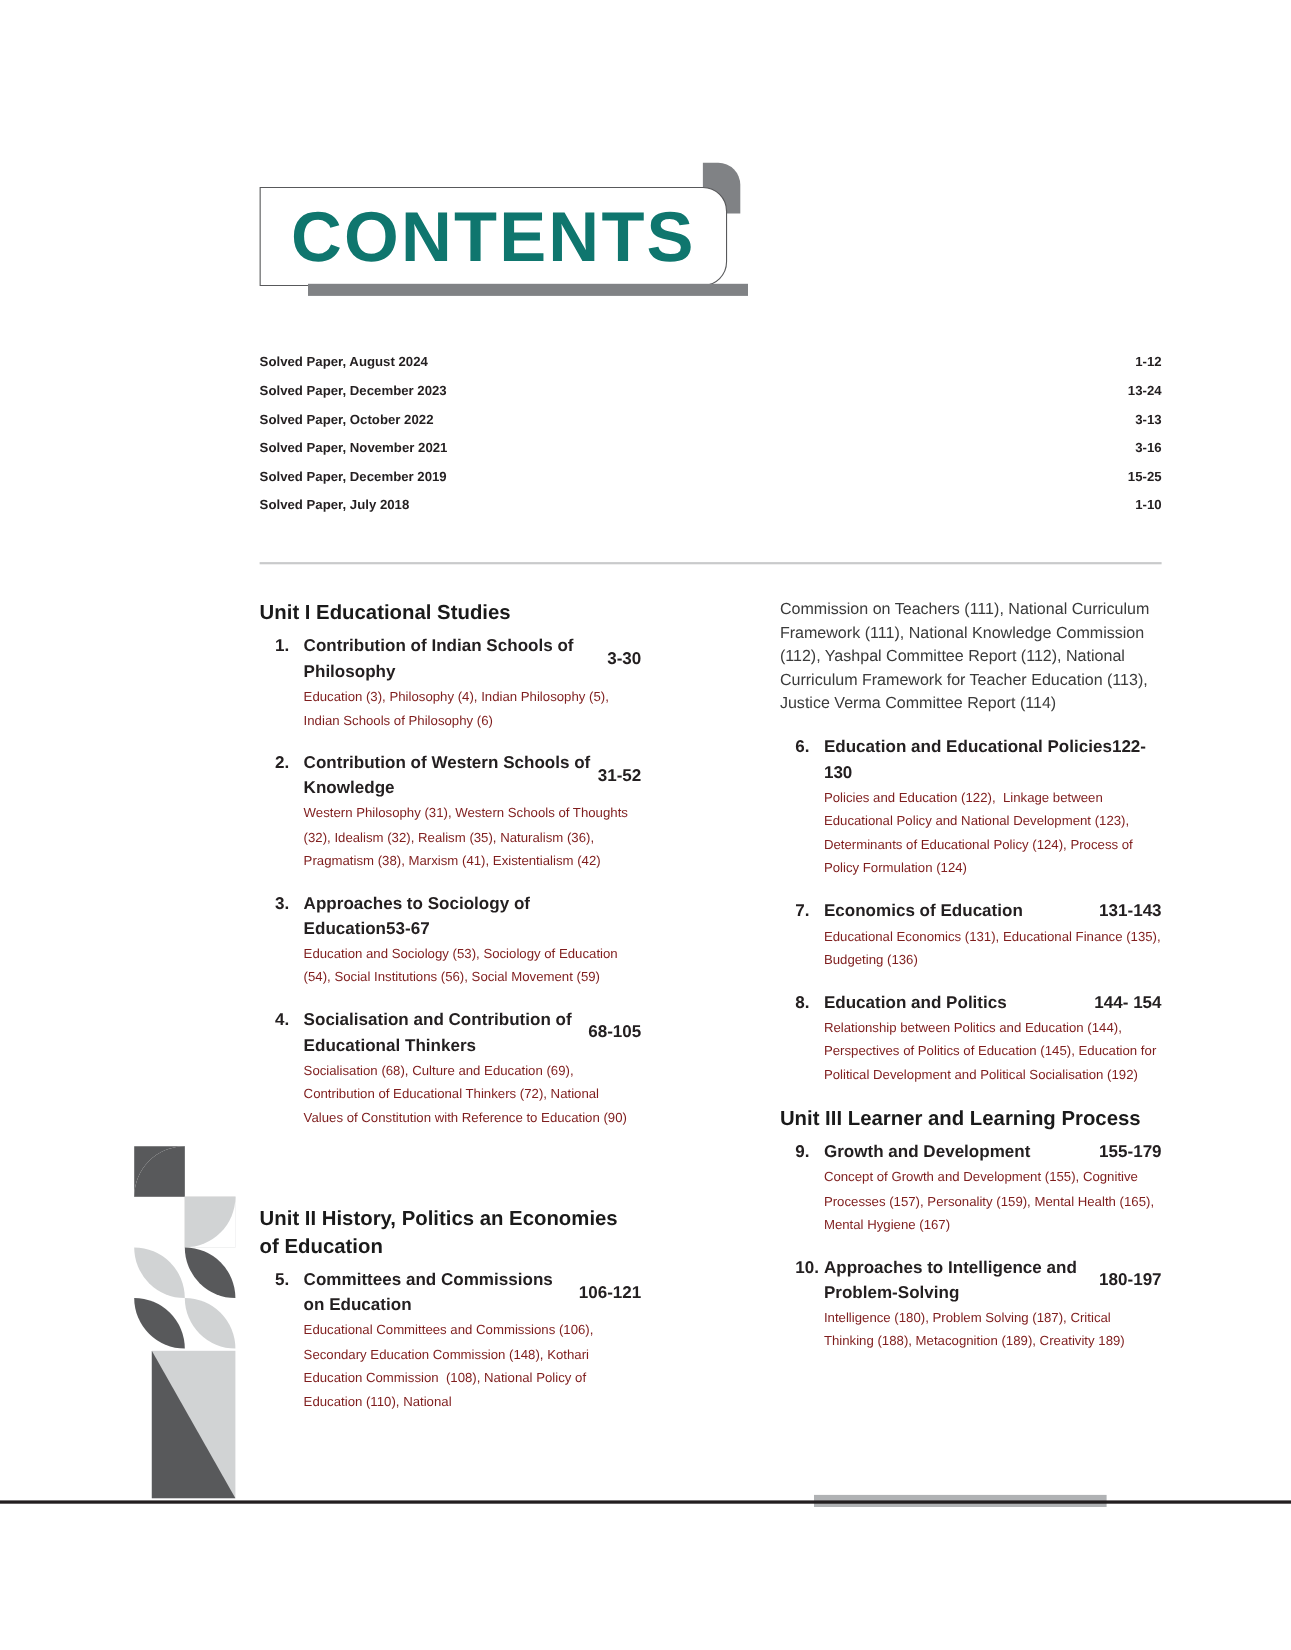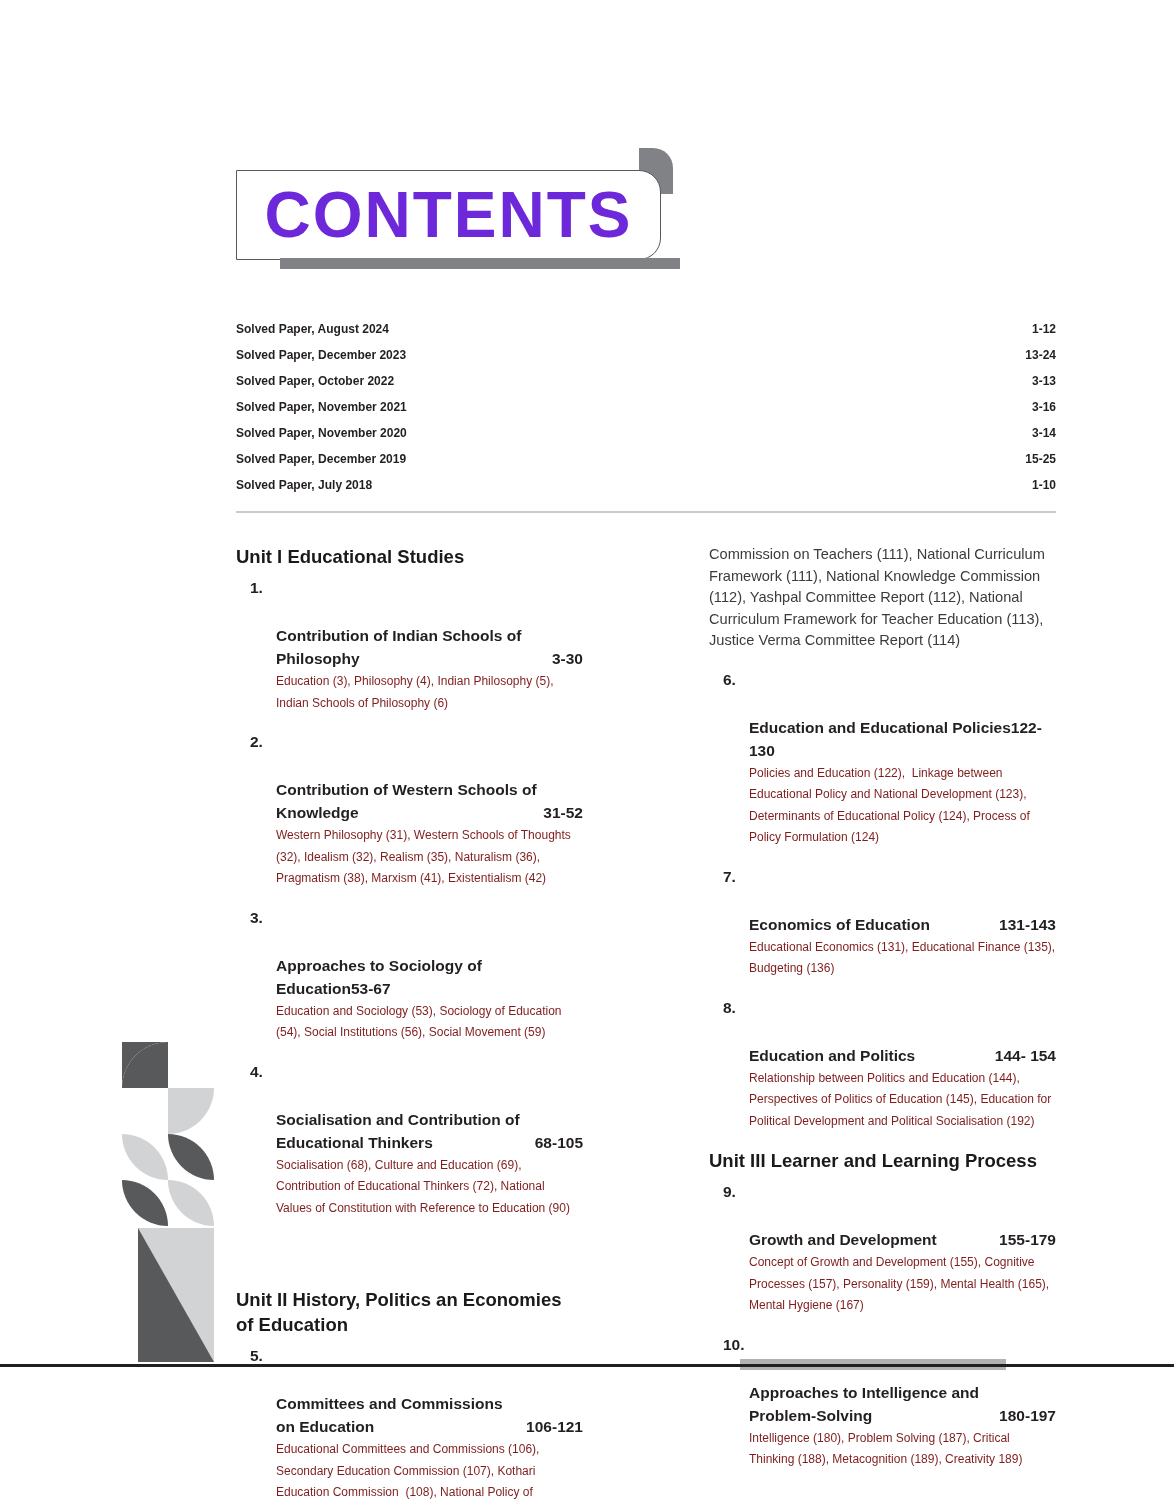--- a/index.html
+++ b/index.html
@@ -52,21 +52,21 @@
     left: 0;
     top: 0;
     width: 100%;
     height: 100%;
     display: flex;
     align-items: center;
     justify-content: center;
     font-size: 64px;
     font-weight: bold;
     letter-spacing: 2px;
-    color: #6d28d9;
+    color: #0f766e;
     z-index: 3;
     white-space: nowrap;
   }
   #contents-shadow {
     position: absolute;
     left: 44px;
     top: 88px;
     width: 400px;
     height: 11px;
     background: #808285;
@@ -142,26 +142,25 @@
     padding-left: 14px;
     box-sizing: border-box;
   }
   .entry-body {
     flex: 1 1 auto;
     min-width: 0;
   }
   .entry-title {
     display: flex;
     justify-content: space-between;
-    align-items: flex-end;
+    align-items: center;
     font-size: 15.5px;
     font-weight: bold;
     color: #231f20;
     line-height: 23px;
-    margin-top: 48px;
   }
   .entry-title .t { text-align: left; }
   .entry-title .p { white-space: nowrap; padding-left: 4px; }
   .entry-desc {
     font-size: 12px;
     color: #7f1d1d;
     line-height: 21.5px;
     margin-top: 1px;
     white-space: pre-wrap;
   }
@@ -221,24 +220,20 @@
   </div>
   <div class="paper-row">
     <span class="paper-title">Solved Paper, October 2022</span>
     <span class="paper-pages">3-13</span>
   </div>
   <div class="paper-row">
     <span class="paper-title">Solved Paper, November 2021</span>
     <span class="paper-pages">3-16</span>
   </div>
   <div class="paper-row">
-    <span class="paper-title">Solved Paper, November 2020</span>
-    <span class="paper-pages">3-14</span>
-  </div>
-  <div class="paper-row">
     <span class="paper-title">Solved Paper, December 2019</span>
     <span class="paper-pages">15-25</span>
   </div>
   <div class="paper-row">
     <span class="paper-title">Solved Paper, July 2018</span>
     <span class="paper-pages">1-10</span>
   </div>
 </div>
 <div id="papers-rule"></div>
 
@@ -294,21 +289,21 @@
 
     <div class="unit-heading second">Unit II  History, Politics an Economies of Education</div>
 
     <div class="entry">
       <div class="entry-num">5.</div>
       <div class="entry-body">
         <div class="entry-title">
           <span class="t">Committees and Commissions on Education</span>
           <span class="p">106-121</span>
         </div>
-        <div class="entry-desc">Educational Committees and Commissions (106), Secondary Education Commission (107), Kothari Education Commission  (108), National Policy of Education (110), National</div>
+        <div class="entry-desc">Educational Committees and Commissions (106), Secondary Education Commission (148), Kothari Education Commission  (108), National Policy of Education (110), National</div>
       </div>
     </div>
 
   </div>
 
   <div class="col" id="col-right">
 
     <div class="cont-desc">Commission on Teachers (111), National Curriculum Framework (111), National Knowledge Commission (112), Yashpal Committee Report (112), National Curriculum Framework for Teacher Education (113), Justice Verma Committee Report (114)</div>
 
     <div class="entry">

